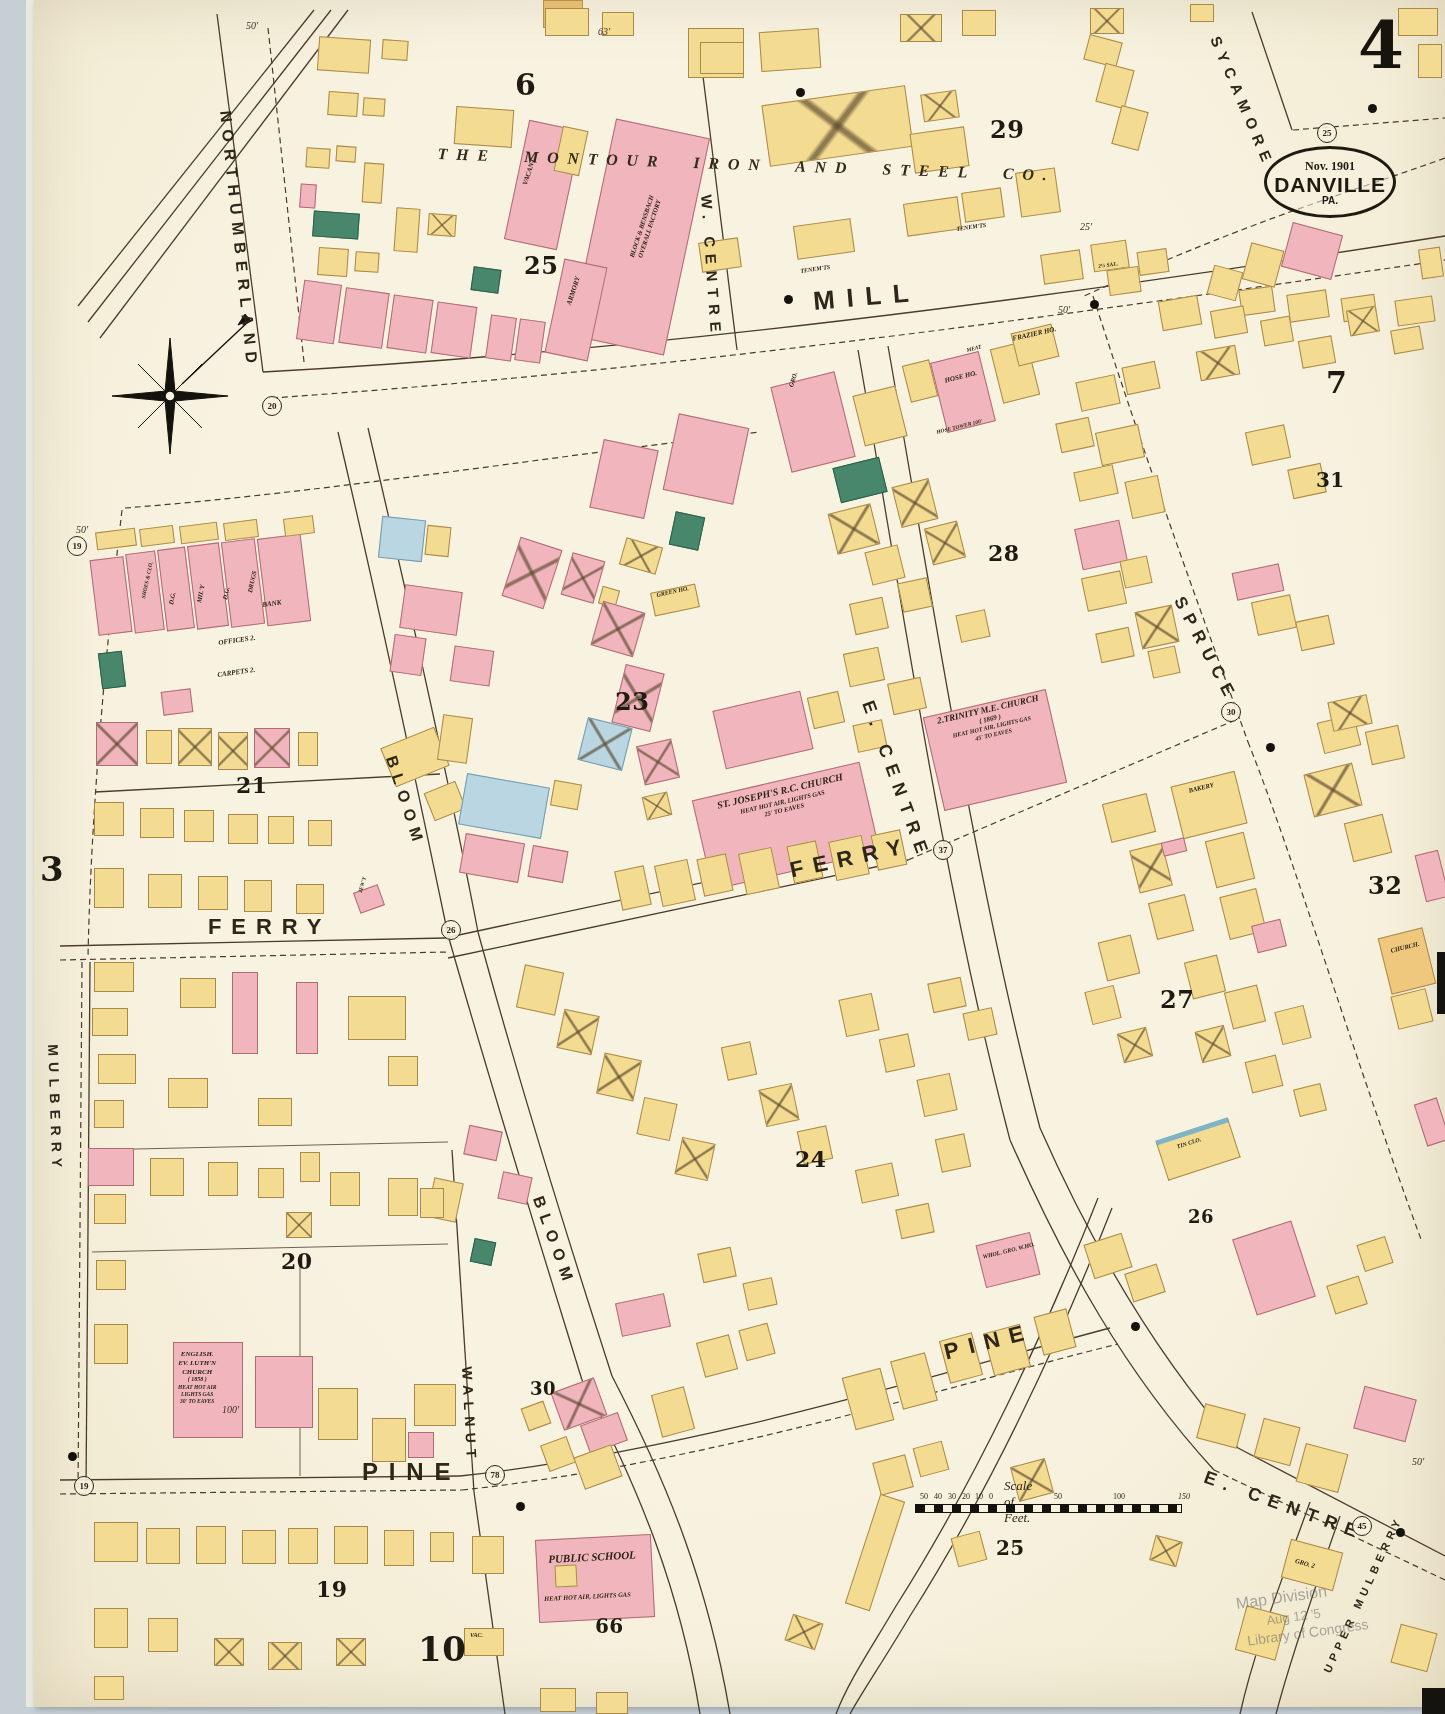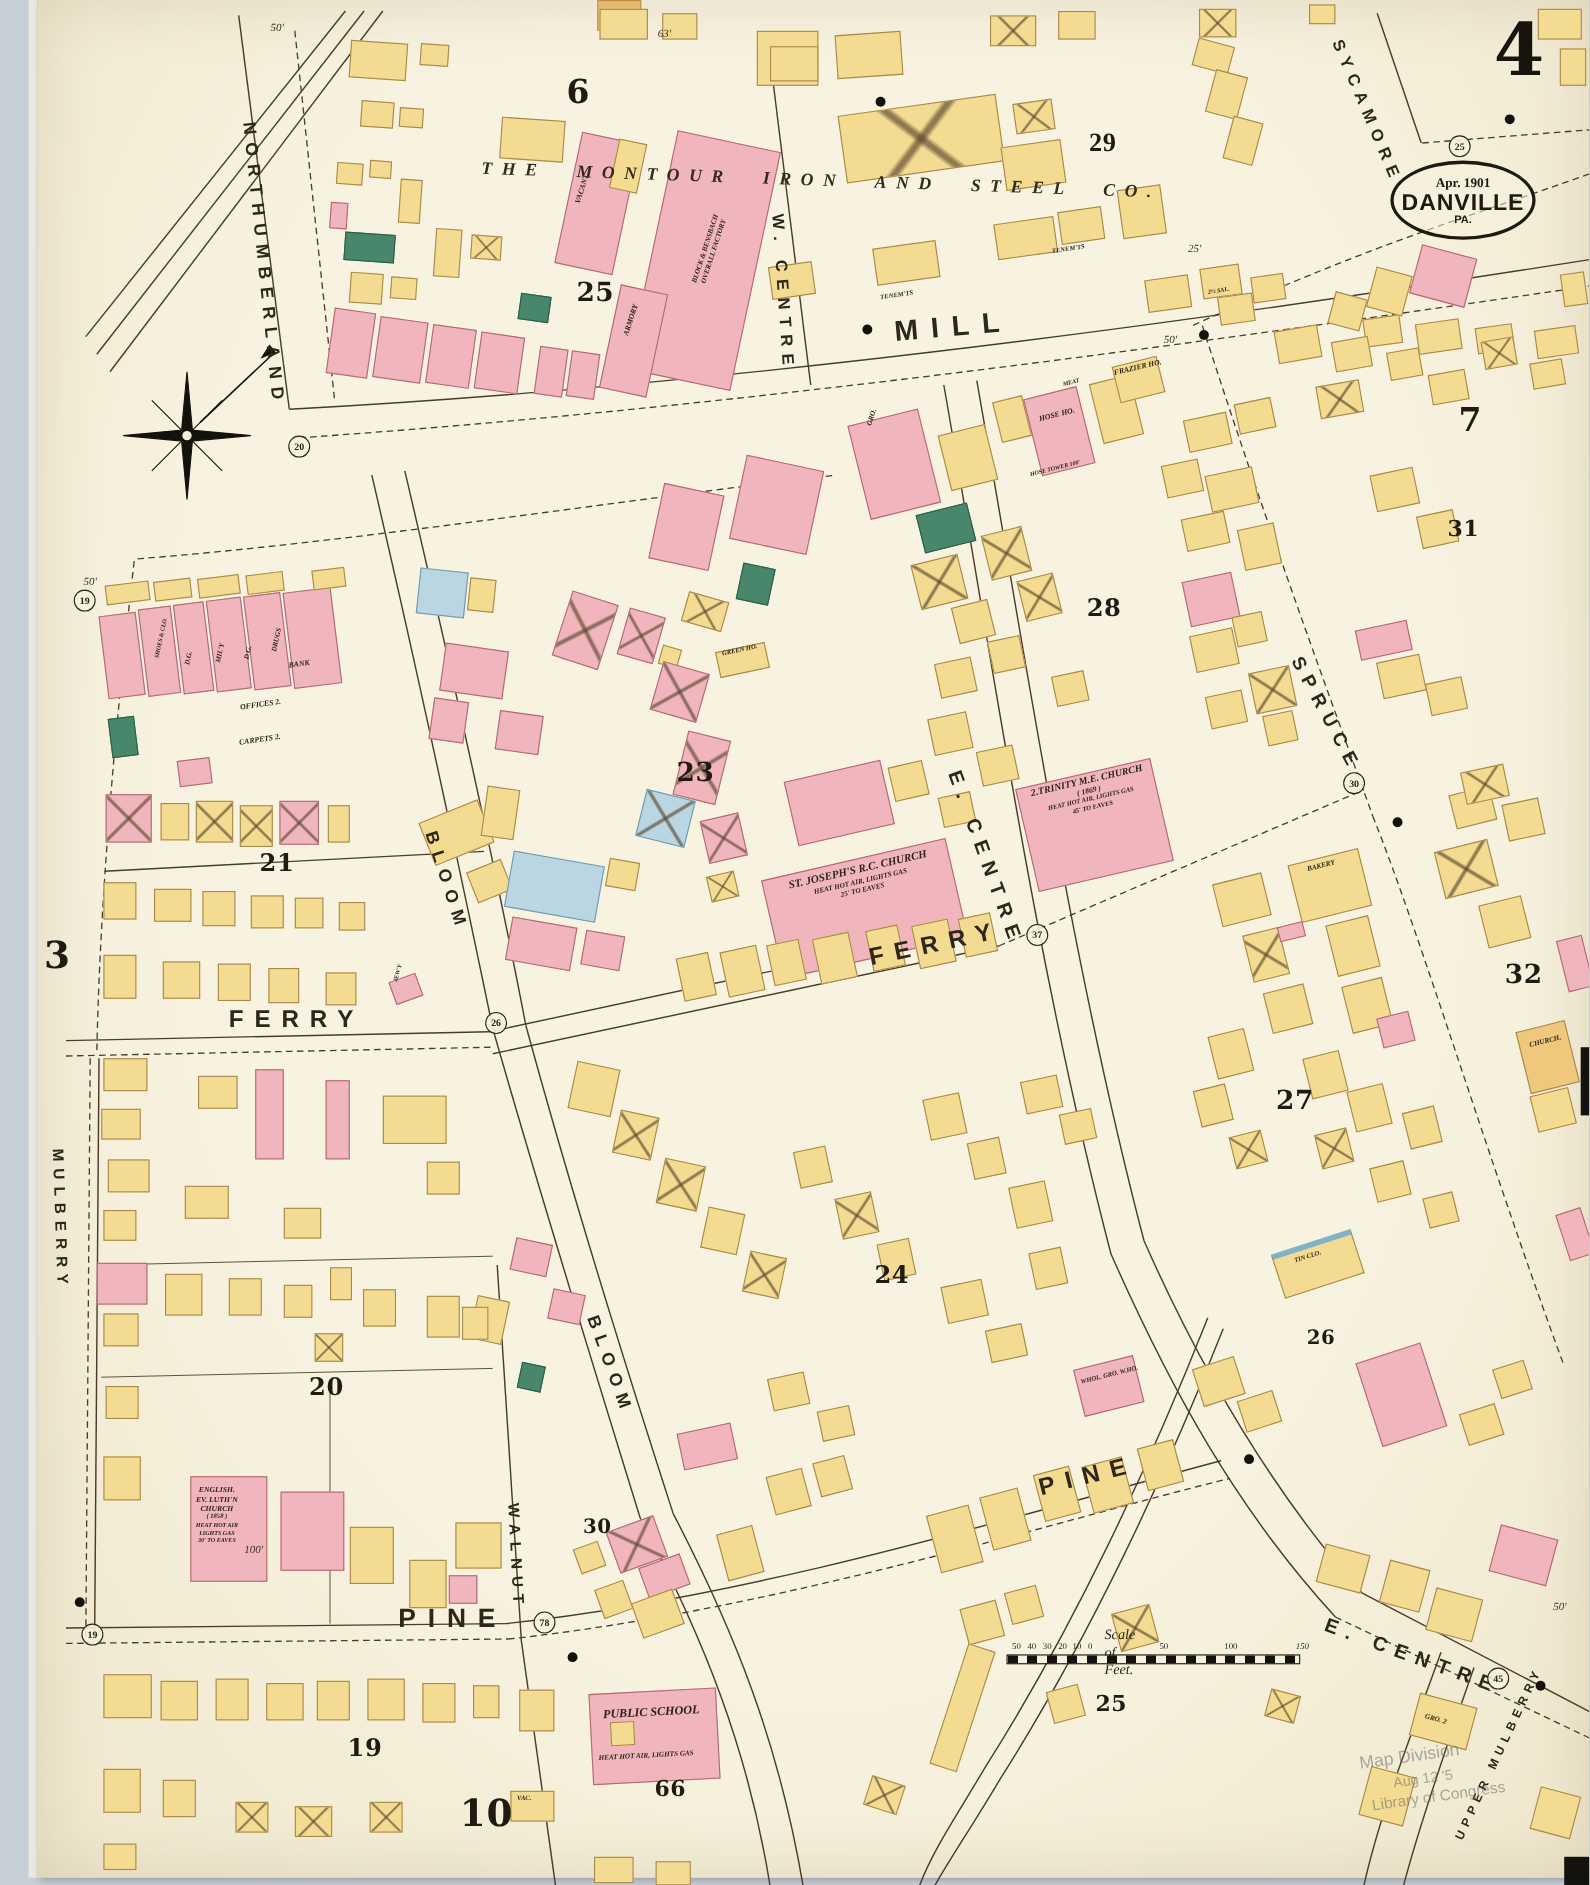--- a/index.html
+++ b/index.html
@@ -437,21 +437,21 @@
       <div class="lbl street" style="left: 545px; top: 1194px; transform: rotate(70deg); font-size: 16px;">BLOOM</div>
       <div class="lbl street" style="left: 208px; top: 916px; font-size: 22px;">FERRY</div>
       <div class="lbl street" style="left: 788px; top: 860px; transform: rotate(-12deg); font-size: 22px;">FERRY</div>
       <div class="lbl street" style="left: 60px; top: 1044px; transform: rotate(88deg); font-size: 14px;">MULBERRY</div>
       <div class="lbl street" style="left: 474px; top: 1366px; transform: rotate(87deg); font-size: 14px;">WALNUT</div>
       <div class="lbl street" style="left: 362px; top: 1460px; font-size: 24px;">PINE</div>
       <div class="lbl street" style="left: 942px; top: 1342px; transform: rotate(-14deg); font-size: 22px;">PINE</div>
       <div class="lbl street" style="left: 1208px; top: 1468px; transform: rotate(20deg); font-size: 18px;">E. CENTRE</div>
       <div class="lbl street" style="left: 1322px; top: 1670px; transform: rotate(-65deg); font-size: 11px;">UPPER MULBERRY</div>
       <div class="lbl blk" style="left: 515px; top: 70px; font-size: 30px;">6</div>
-      <div class="lbl blk" style="left: 990px; top: 118px; font-size: 24px; font-family: Liberation Serif, serif;">29</div>
+      <div class="lbl blk" style="left: 990px; top: 118px; font-size: 24px;">29</div>
       <div class="lbl blk" style="left: 524px; top: 254px; font-size: 24px;">25</div>
       <div class="lbl blk" style="left: 1326px; top: 368px; font-size: 30px;">7</div>
       <div class="lbl blk" style="left: 1316px; top: 470px; font-size: 20px;">31</div>
       <div class="lbl blk" style="left: 988px; top: 542px; font-size: 22px;">28</div>
       <div class="lbl blk" style="left: 236px; top: 774px; font-size: 22px;">21</div>
       <div class="lbl blk" style="left: 40px; top: 852px; font-size: 34px;">3</div>
       <div class="lbl blk" style="left: 615px; top: 690px; font-size: 24px;">23</div>
       <div class="lbl blk" style="left: 1368px; top: 874px; font-size: 24px;">32</div>
       <div class="lbl blk" style="left: 1160px; top: 988px; font-size: 24px;">27</div>
       <div class="lbl blk" style="left: 281px; top: 1250px; font-size: 22px;">20</div>
@@ -538,21 +538,21 @@
       <div class="dot" style="left: 516px; top: 1502px;"></div>
       <div class="dot" style="left: 1396px; top: 1528px;"></div>
       <div class="dot" style="left: 1131px; top: 1322px;"></div>
       <div class="dot" style="left: 784px; top: 295px;"></div>
       <div class="dot" style="left: 68px; top: 1452px;"></div>
     </div>
 
   <div id="sheet-number">4</div>
 
   <div id="oval-stamp">
-    <div class="d">Apr. 1901</div>
+    <div class="d">Nov. 1901</div>
     <div class="c">DANVILLE</div>
     <div class="s">PA.</div>
   </div>
 
   <div id="scale-group">
     <div id="scale-title">Scale of Feet.</div>
     <div id="scale-bar"></div>
   <div class="tick" style="left: 908px;">50</div>
       <div class="tick" style="left: 922px;">40</div>
       <div class="tick" style="left: 936px;">30</div>

